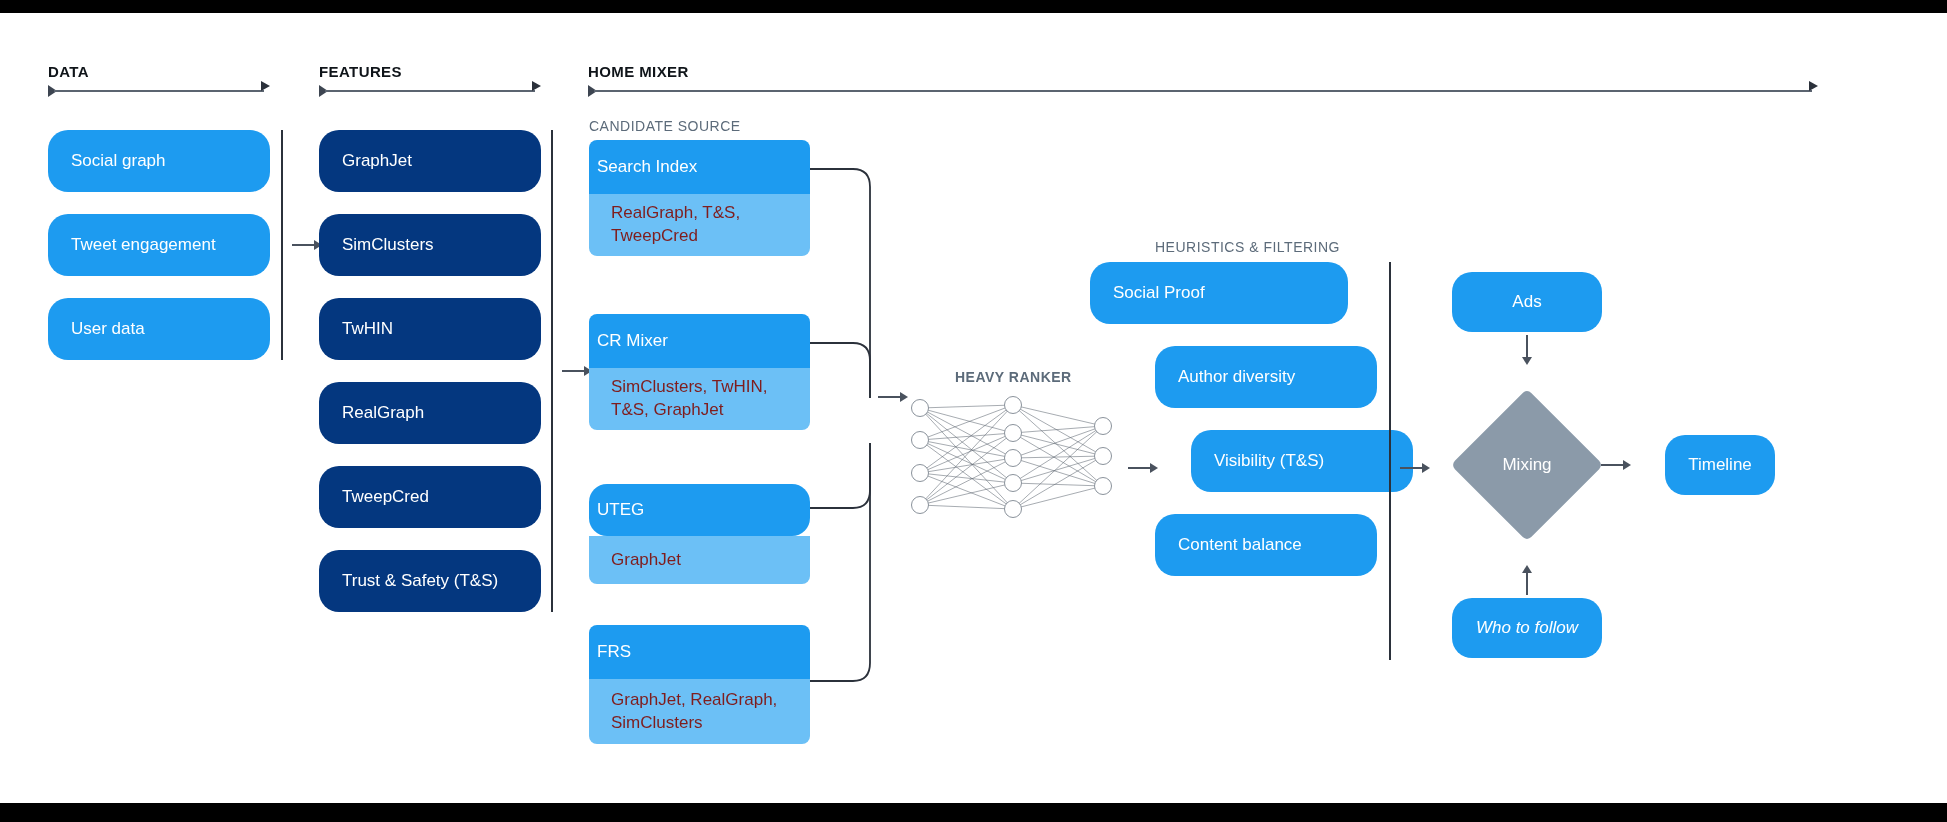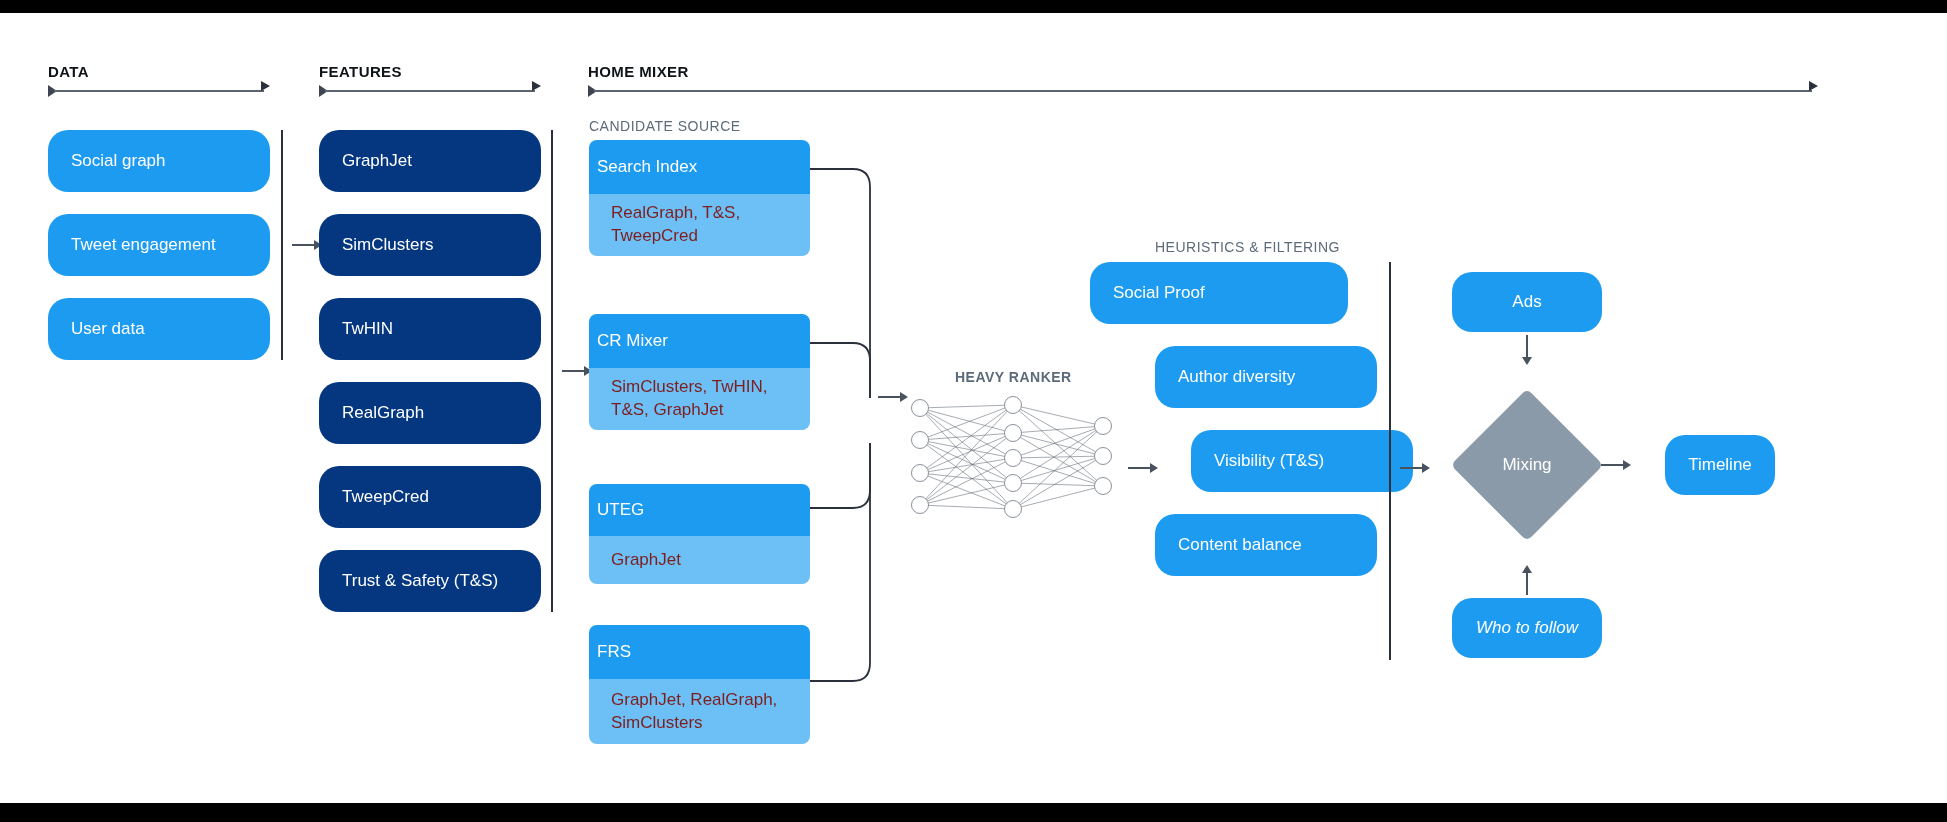--- a/index.html
+++ b/index.html
@@ -268,21 +268,21 @@
 TweepCred</div>
     </div>
 
     <div class="card" style="left:589px; top:301px; width:221px; height:116px;">
       <div class="top" style="height:54px;">CR Mixer</div>
       <div class="bot" style="white-space:pre-line;">SimClusters, TwHIN,
 T&amp;S, GraphJet</div>
     </div>
 
     <div class="card" style="left:589px; top:471px; width:221px; height:100px;">
-      <div class="top" style="height:52px;">UTEG</div>
+      <div class="top" style="height:52px;border-radius:18px;">UTEG</div>
       <div class="bot" style="white-space:pre-line;">GraphJet</div>
     </div>
 
     <div class="card" style="left:589px; top:612px; width:221px; height:119px;">
       <div class="top" style="height:54px;">FRS</div>
       <div class="bot" style="white-space:pre-line;">GraphJet, RealGraph,
 SimClusters</div>
     </div>
 
     <svg style="position:absolute; left:808px; top:140px; width:110px; height:555px;" viewBox="0 0 110 555">

